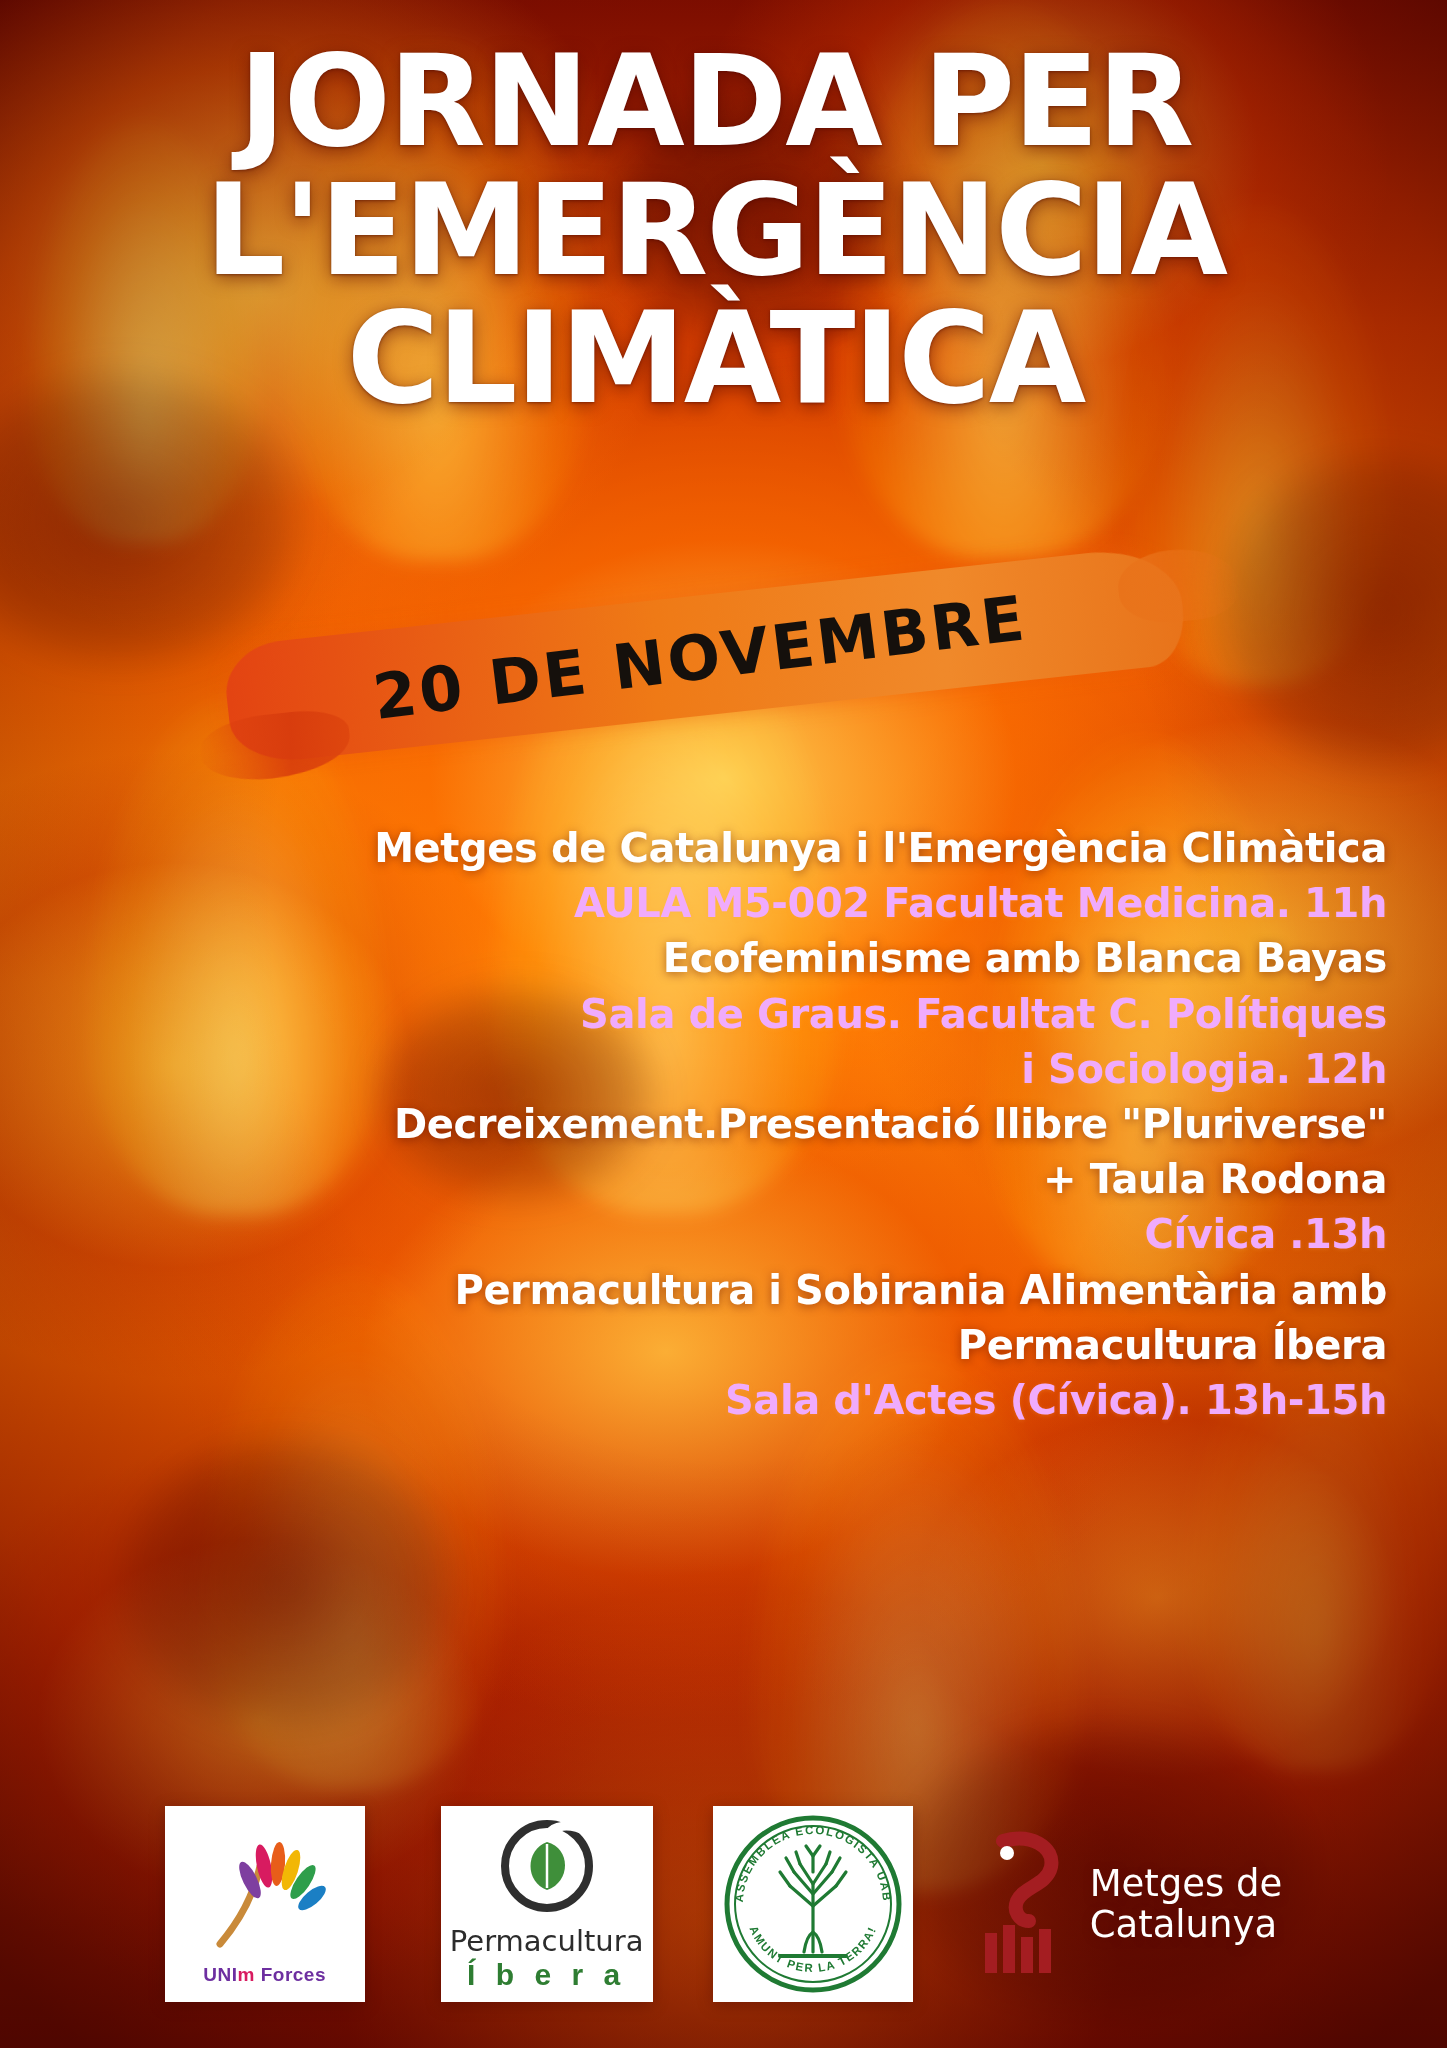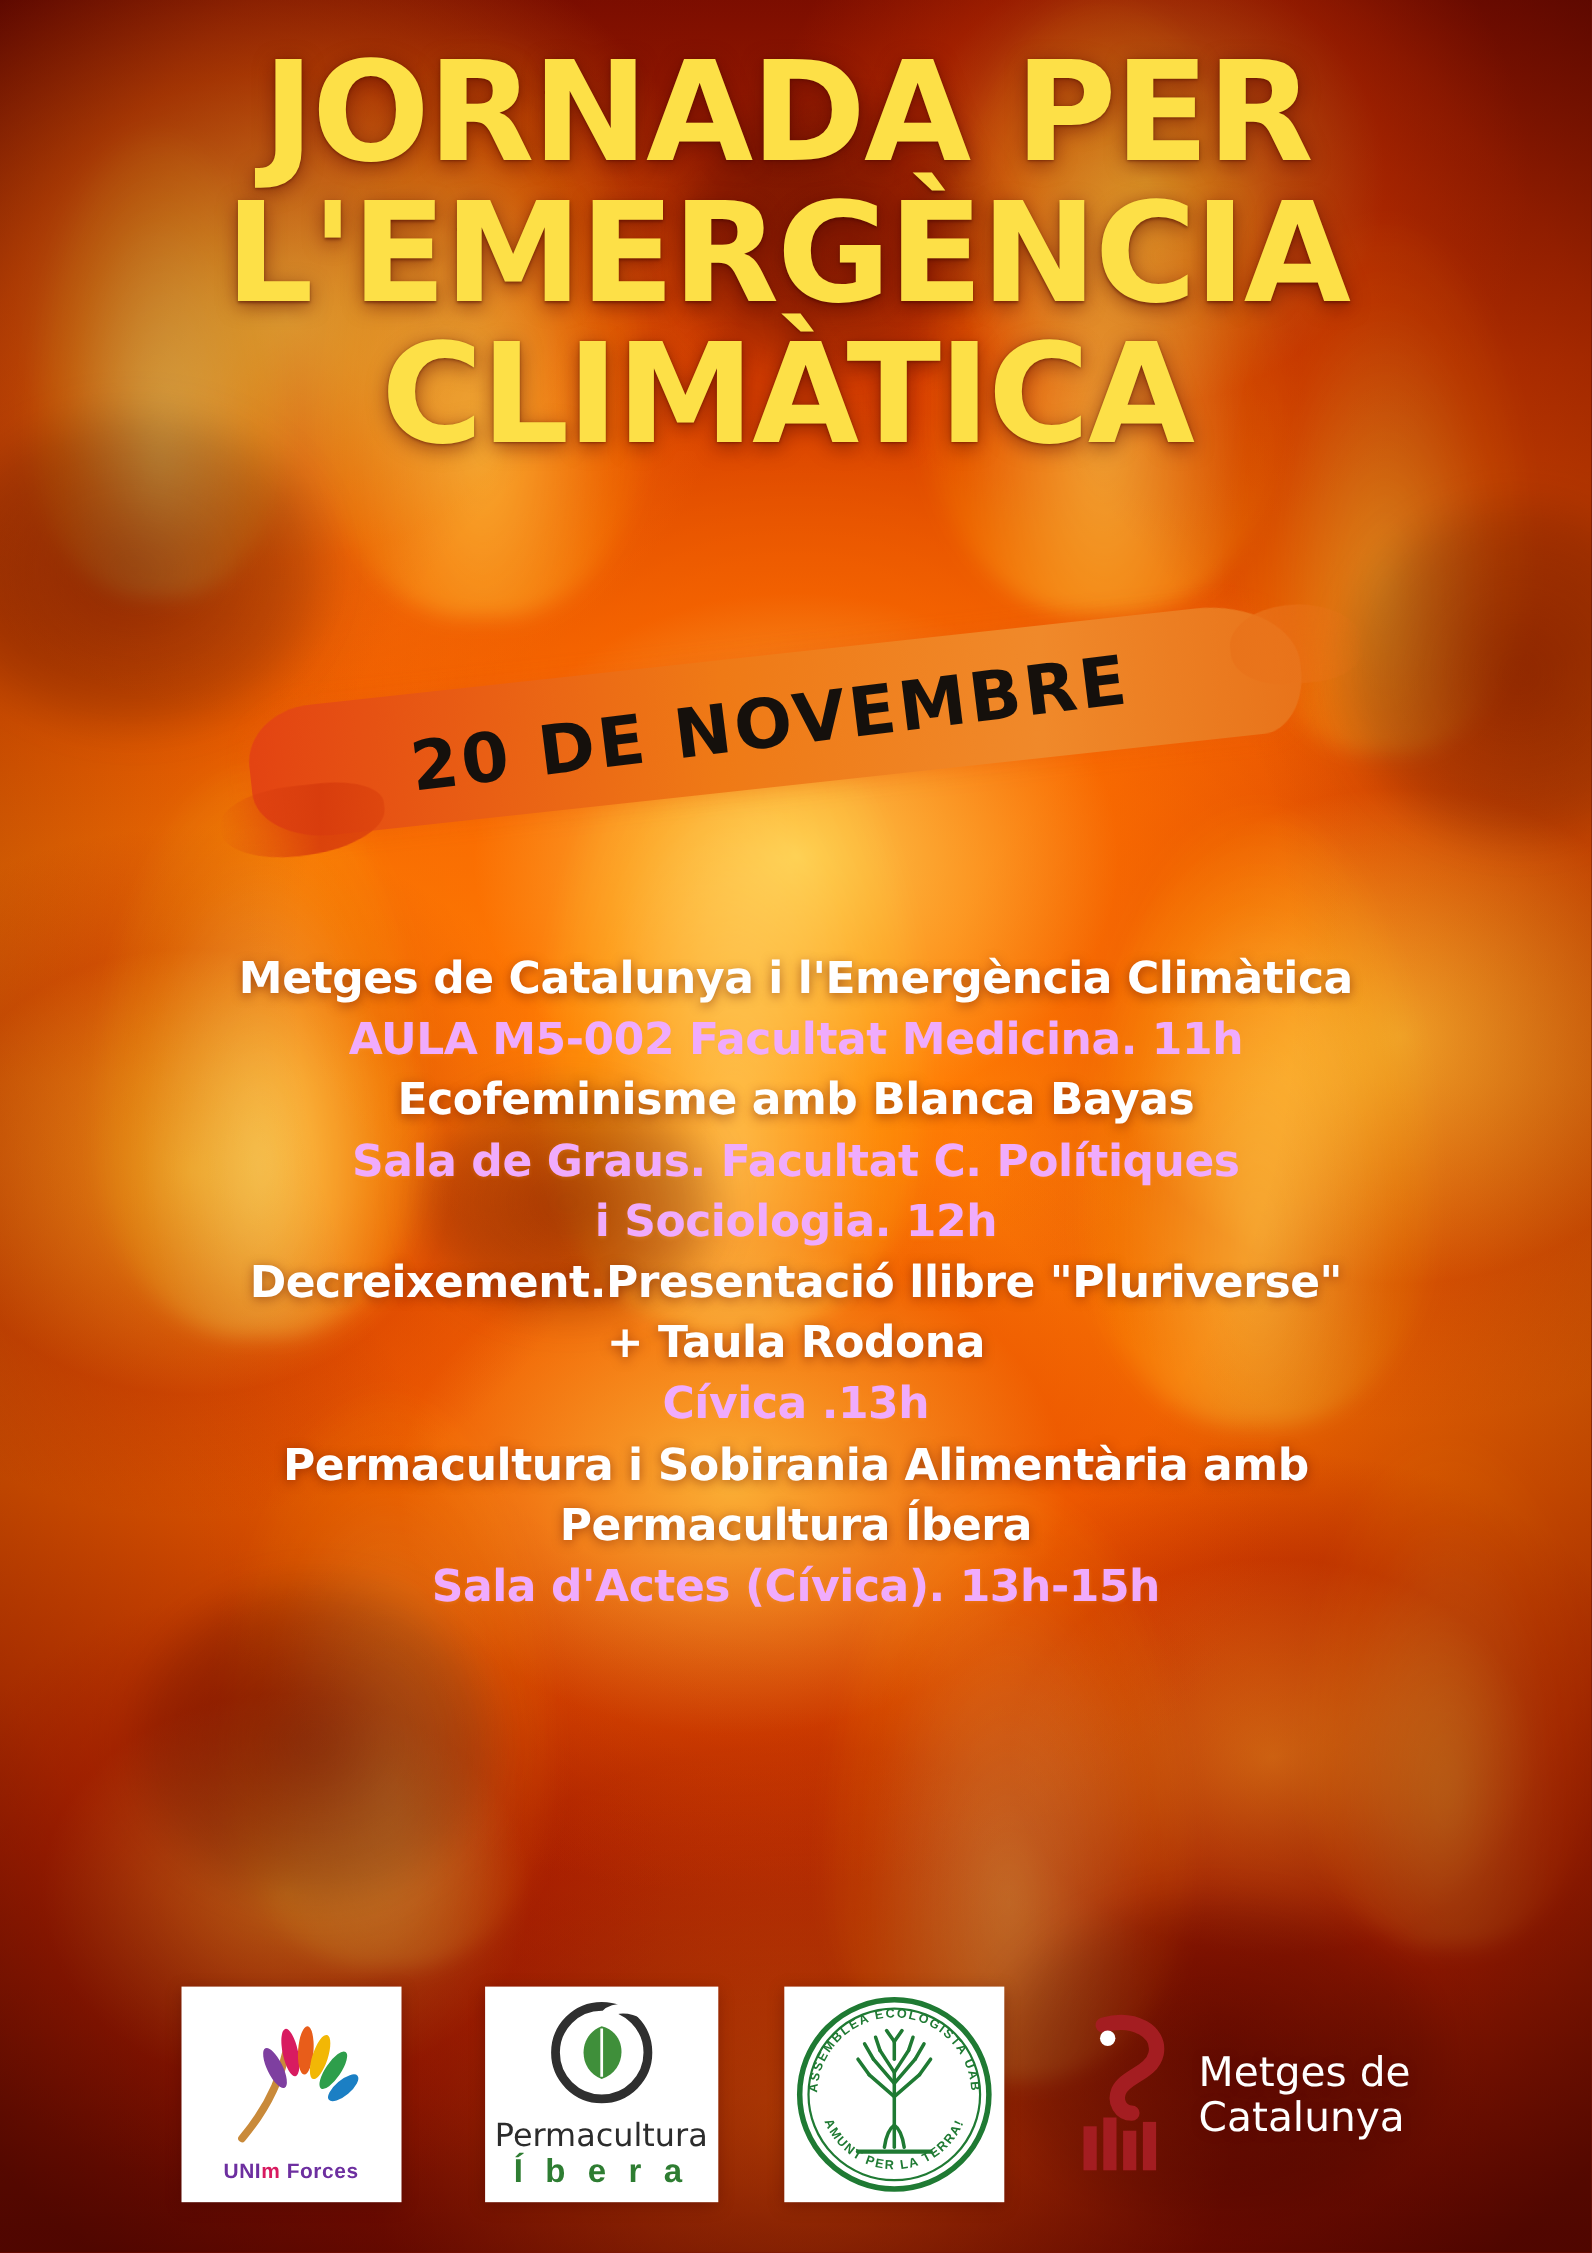--- a/index.html
+++ b/index.html
@@ -70,21 +70,21 @@
     width: 100%;
     height: 100%;
   }
 
   .title-block {
     position: absolute;
     top: 38px;
     left: 0;
     right: 16px;
     text-align: center;
-    color: #fde047;
+    color: #ffffff;
     font-weight: bold;
     letter-spacing: -1px;
     text-shadow: 0 4px 18px rgba(90,10,0,0.55), 0 1px 3px rgba(60,0,0,0.5);
   }
   .title-line {
     display: block;
     font-size: 122px;
     line-height: 1.02;
     font-weight: 900;
     font-family: "DejaVu Sans", "Liberation Sans", sans-serif;
@@ -144,24 +144,24 @@
     color: #15100c;
     font-size: 62px;
     font-weight: bold;
     letter-spacing: 3px;
     font-family: "DejaVu Sans", "Liberation Sans", sans-serif;
   }
 
   
   .program {
     position: absolute;
-    top: 863px;
+    top: 821px;
     left: 60px;
     right: 60px;
-    text-align: center;
+    text-align: right;
   }
   .prog-line {
     display: block;
     font-size: 40px;
     font-weight: bold;
     line-height: 1.38;
     font-family: "DejaVu Sans", "Liberation Sans", sans-serif;
     letter-spacing: -0.4px;
   }
   .prog-line.white {

